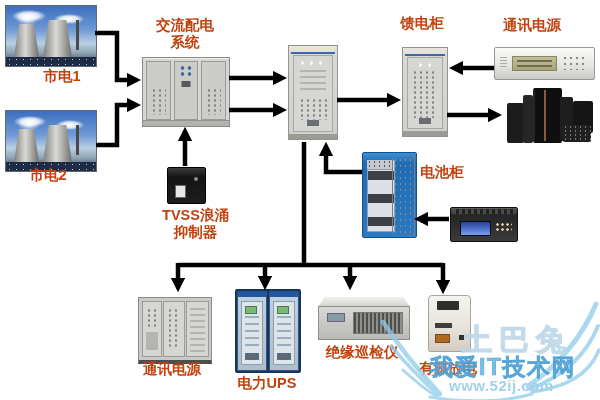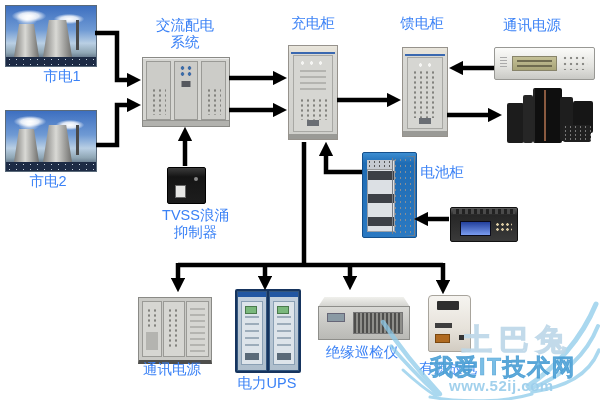--- a/index.html
+++ b/index.html
@@ -1,21 +1,21 @@
 <!DOCTYPE html>
 <html><head>
 <meta charset="utf-8">
 <style>
   html,body{margin:0;padding:0;background:#fff;}
   .canvas{
     position:relative;width:600px;height:400px;background:#fff;overflow:hidden;
     font-family:"Liberation Sans","DejaVu Sans",sans-serif;
   }
   .lbl{
-    position:absolute;color:#3b82f6;font-weight:normal;font-size:14.5px;line-height:17px;
+    position:absolute;color:#c2410c;font-weight:bold;font-size:14.5px;line-height:17px;
     text-align:center;white-space:nowrap;
   }
   .dev{position:absolute;}
   
   .photo{
     width:90px;height:60px;border:1px solid #5a6a7a;
     background:linear-gradient(180deg,#3d6fc0 0%,#6f9ad4 40%,#b9cfe4 62%,#8fa6b4 78%,#22304a 100%);
     overflow:hidden;
   }
   .cloud{position:absolute;background:radial-gradient(ellipse at center,#fff 0%,rgba(255,255,255,.8) 40%,rgba(255,255,255,0) 72%);}
@@ -266,33 +266,32 @@
       <polyline points="449,219 421,219" marker-end="url(#ah)"></polyline>
       <path d="M304,142 L304,265 M178,265 L443,265"></path>
       <polyline points="178,263 178,285" marker-end="url(#ah)"></polyline>
       <polyline points="265,263 265,283" marker-end="url(#ah)"></polyline>
       <polyline points="350,263 350,283" marker-end="url(#ah)"></polyline>
       <polyline points="443,263 443,287" marker-end="url(#ah)"></polyline>
     </g>
   </svg>
 
   <div class="lbl" style="left:16px;top:68px;width:92px;">市电1</div>
-  <div class="lbl" style="left:2px;top:173px;width:92px;">市电2</div>
+  <div class="lbl" style="left:2px;top:167px;width:92px;">市电2</div>
 
   <div class="lbl" style="left:135px;top:17px;width:100px;">
     <div>交流配电</div>
     <div>系统</div>
   </div>
 
   <div class="lbl" style="left:143px;top:207px;width:105px;">
     <div>TVSS浪涌</div>
     <div>抑制器</div>
   </div>
 
-  <div class="lbl" style="left:283px;top:15px;width:60px;">充电柜</div>
   <div class="lbl" style="left:392px;top:15px;width:60px;">馈电柜</div>
   <div class="lbl" style="left:482px;top:17px;width:100px;">通讯电源</div>
   <div class="lbl" style="left:416px;top:164px;width:52px;">电池柜</div>
 
 
   <div class="lbl" style="left:132px;top:361px;width:80px;text-align:center;">通讯电源</div>
   <div class="lbl" style="left:227px;top:375px;width:80px;">电力UPS</div>
   <div class="lbl" style="left:322px;top:344px;width:80px;">绝缘巡检仪</div>
   <div class="lbl" style="left:408px;top:360px;width:80px;">有源放电</div>
 

